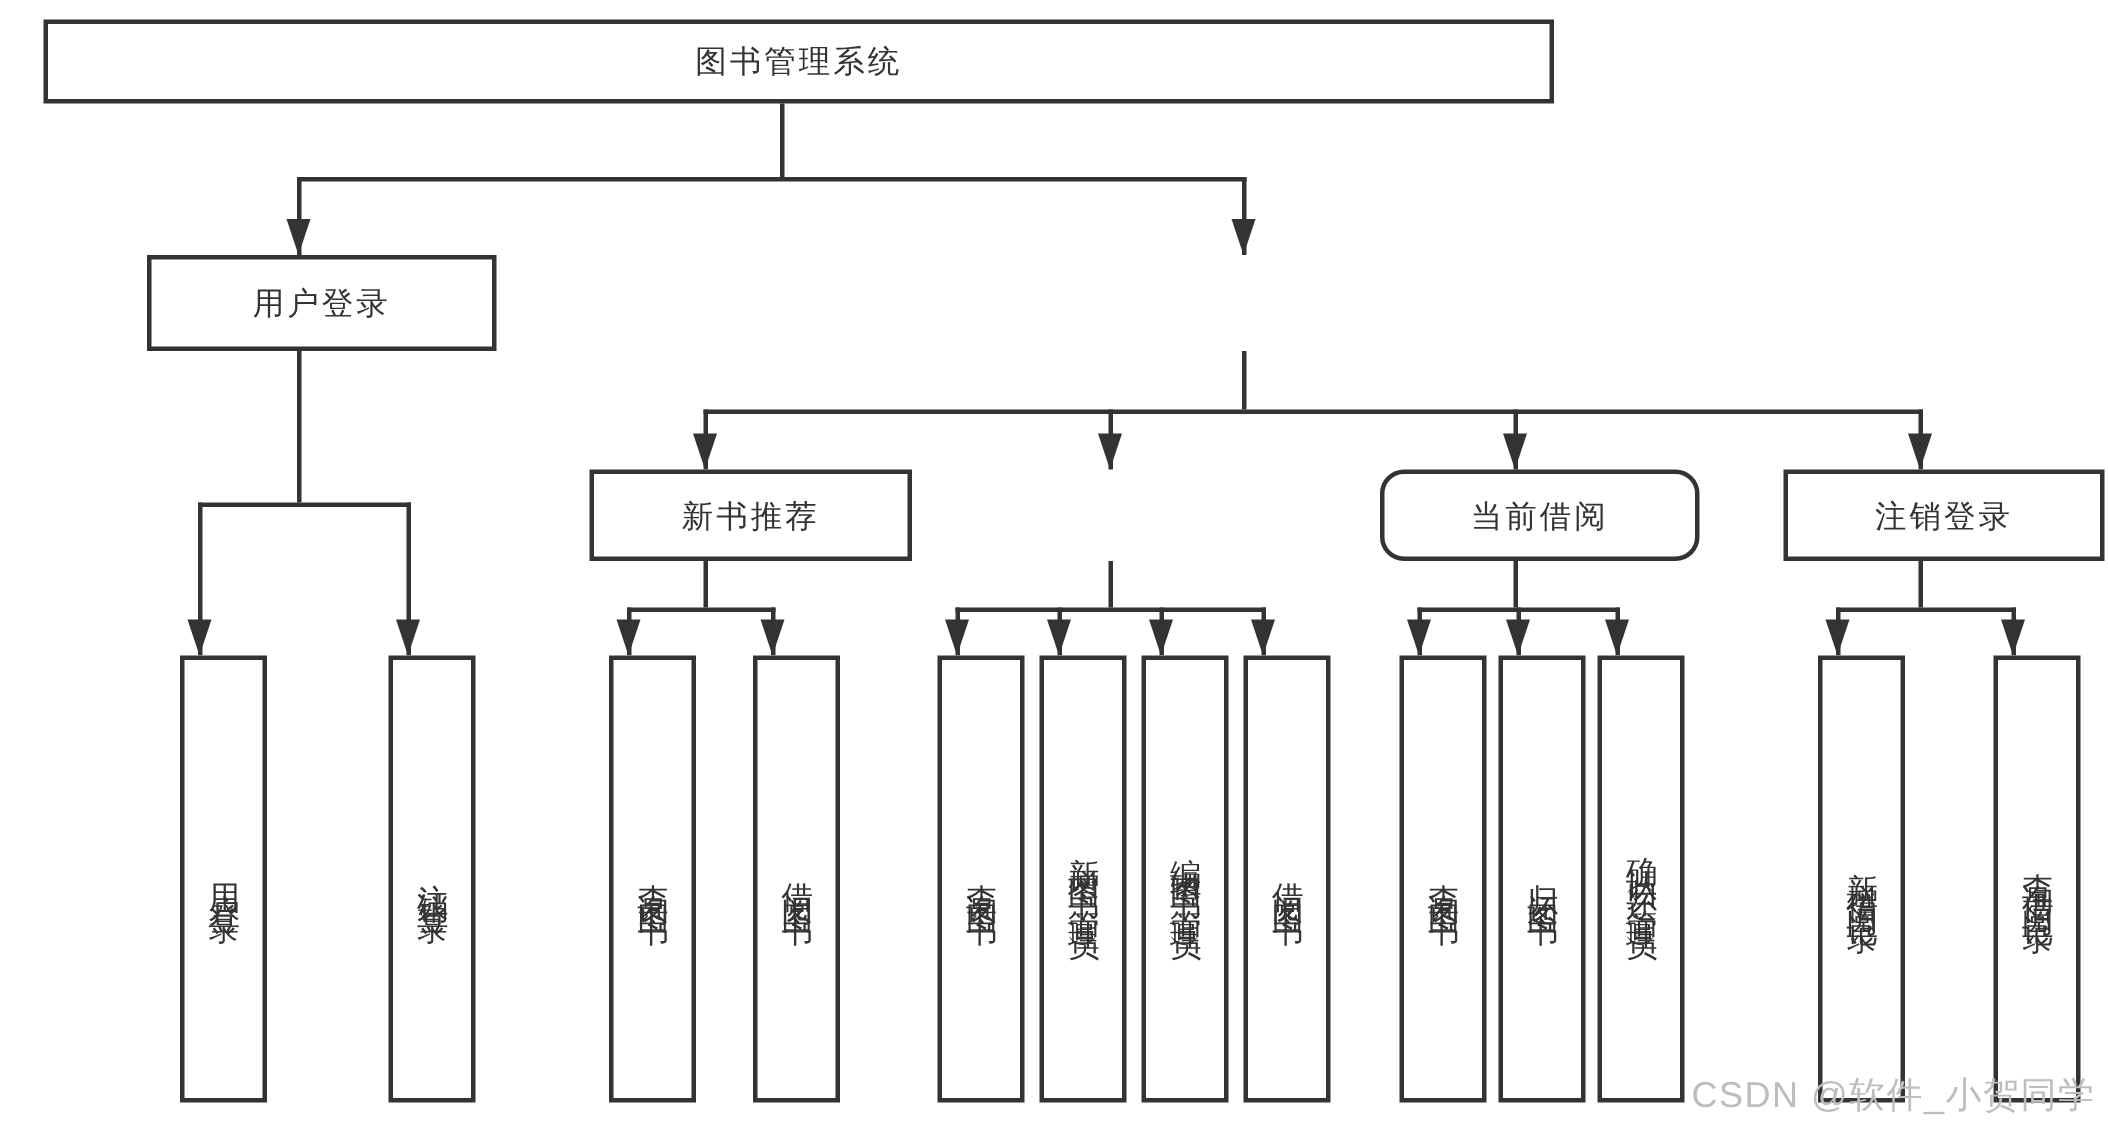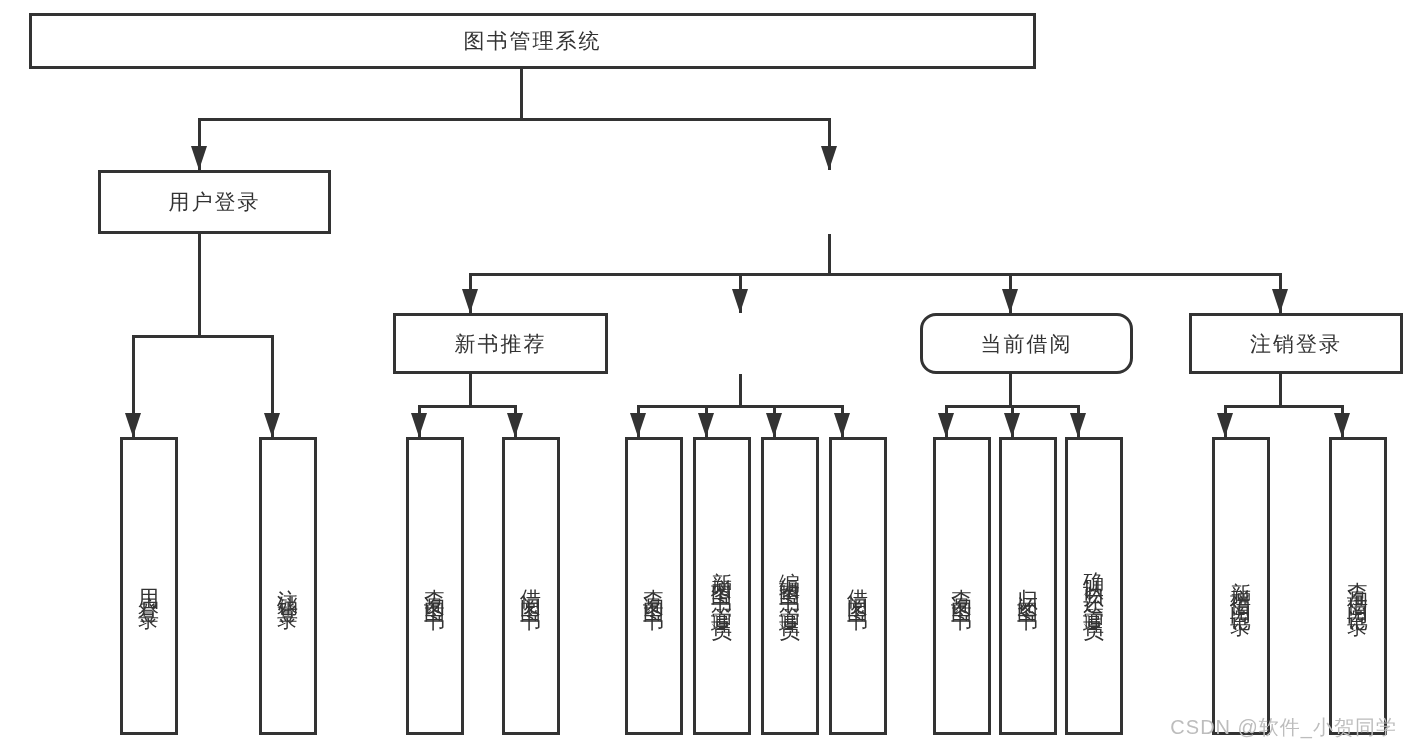--- a/index.html
+++ b/index.html
@@ -42,21 +42,21 @@
     border-left:8px solid transparent;
     border-right:8px solid transparent;
     border-top:24px solid #333333;
   }
 
   
   #watermark{
     position:absolute;
     right:8px;
     top:714px;
-    font-size:20px;
+    font-size:24px;
     letter-spacing:1px;
     color:#bdbdbd;
     z-index:4;
     white-space:nowrap;
   }
 </style>
 </head>
 <body>
 
 <div id="canvas">

